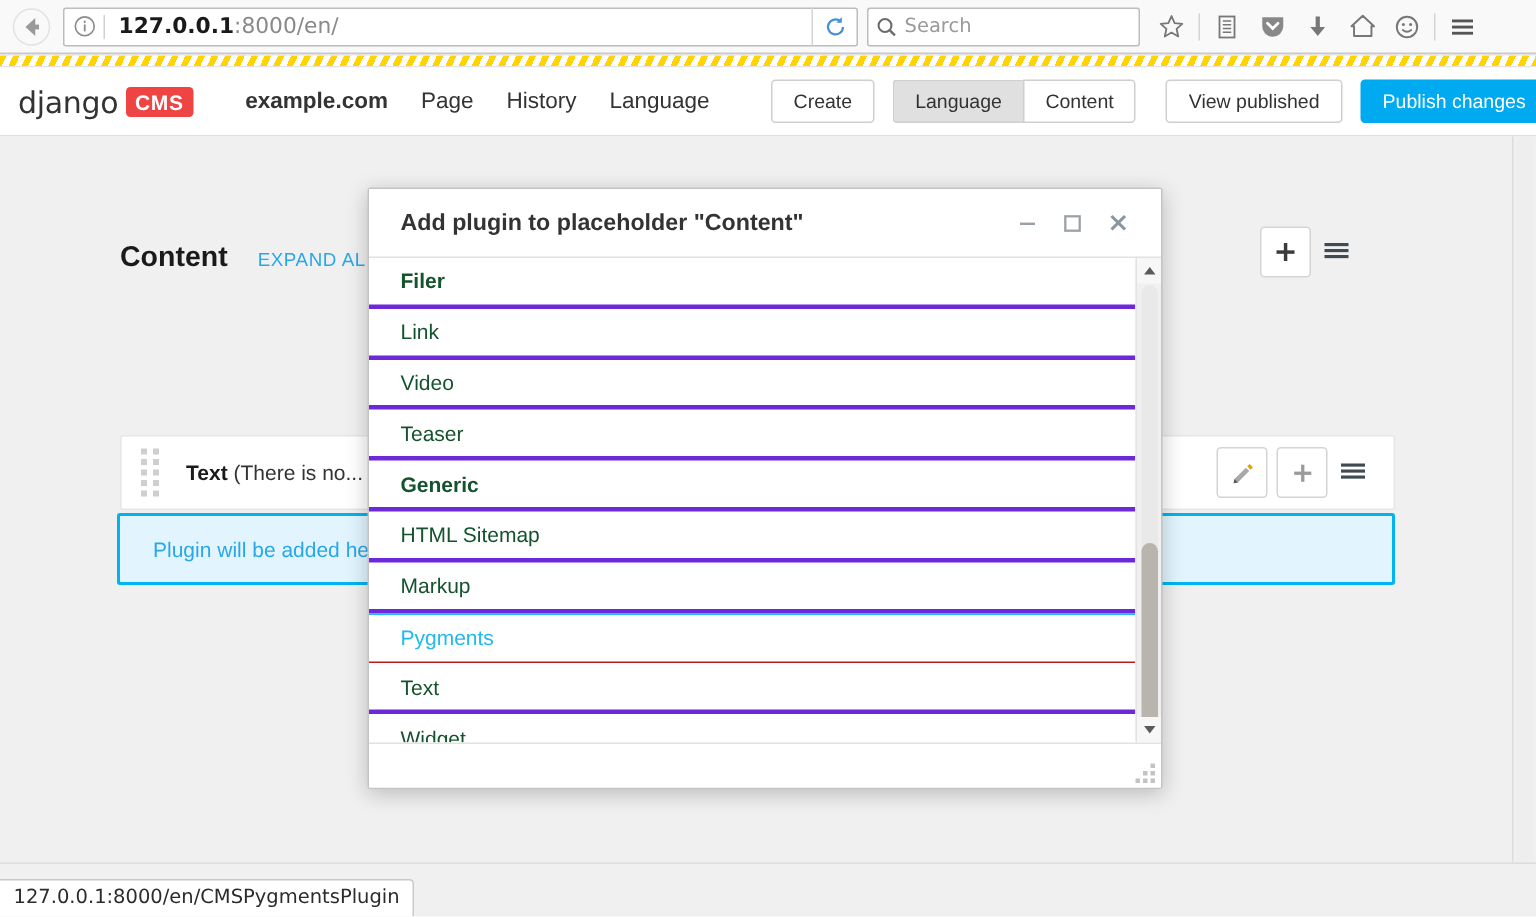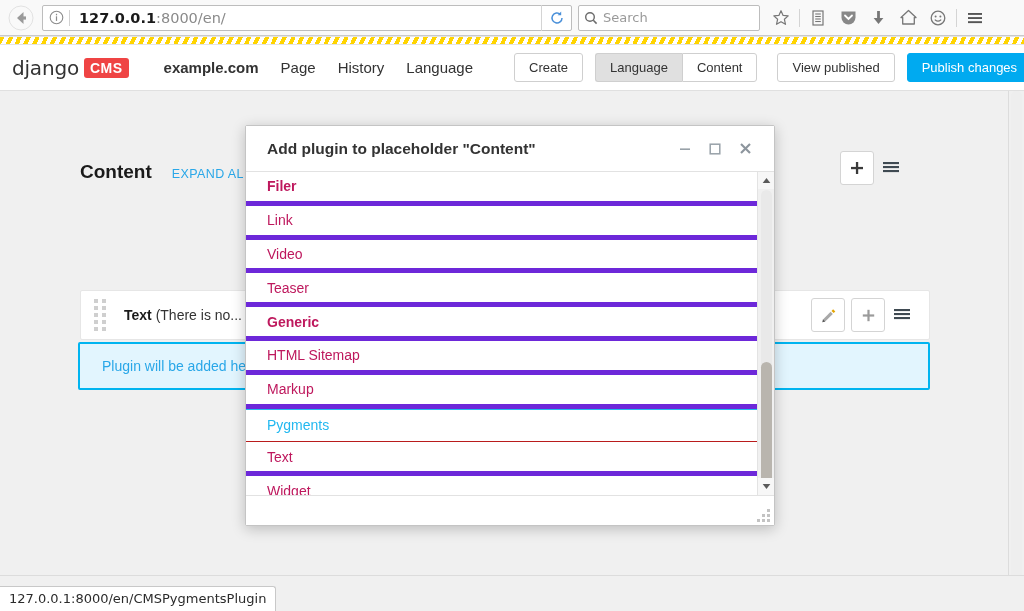--- a/index.html
+++ b/index.html
@@ -227,22 +227,22 @@
   }
   .modal-body {
     flex: 1 1 auto; position: relative; overflow: hidden; background: #fff;
   }
   .plugin-list {
     position: absolute; left: 0; top: 0; right: 17px; bottom: 0;
     overflow: hidden;
   }
   .pl-item {
     height: 33.8px; display: flex; align-items: center;
-    padding-left: 21px; font-size: 14px; color: #be185d;
-    border-bottom: 5px solid #6d28d9;
+    padding-left: 21px; font-size: 14px; color: #14532d;
+    border-bottom: 3px solid #6d28d9;
   }
   .pl-item.group { font-weight: 700; }
   .pl-item.selected {
     color: #22b8f0;
     border-top: 1px solid #22b8f0;
     border-bottom: 1px solid #b91c1c;
   }
   .list-scrollbar {
     position: absolute; right: 0; top: 0; width: 17px; bottom: 0;
     background: #f0f0f0; border-left: 1px solid #e3e3e3;

